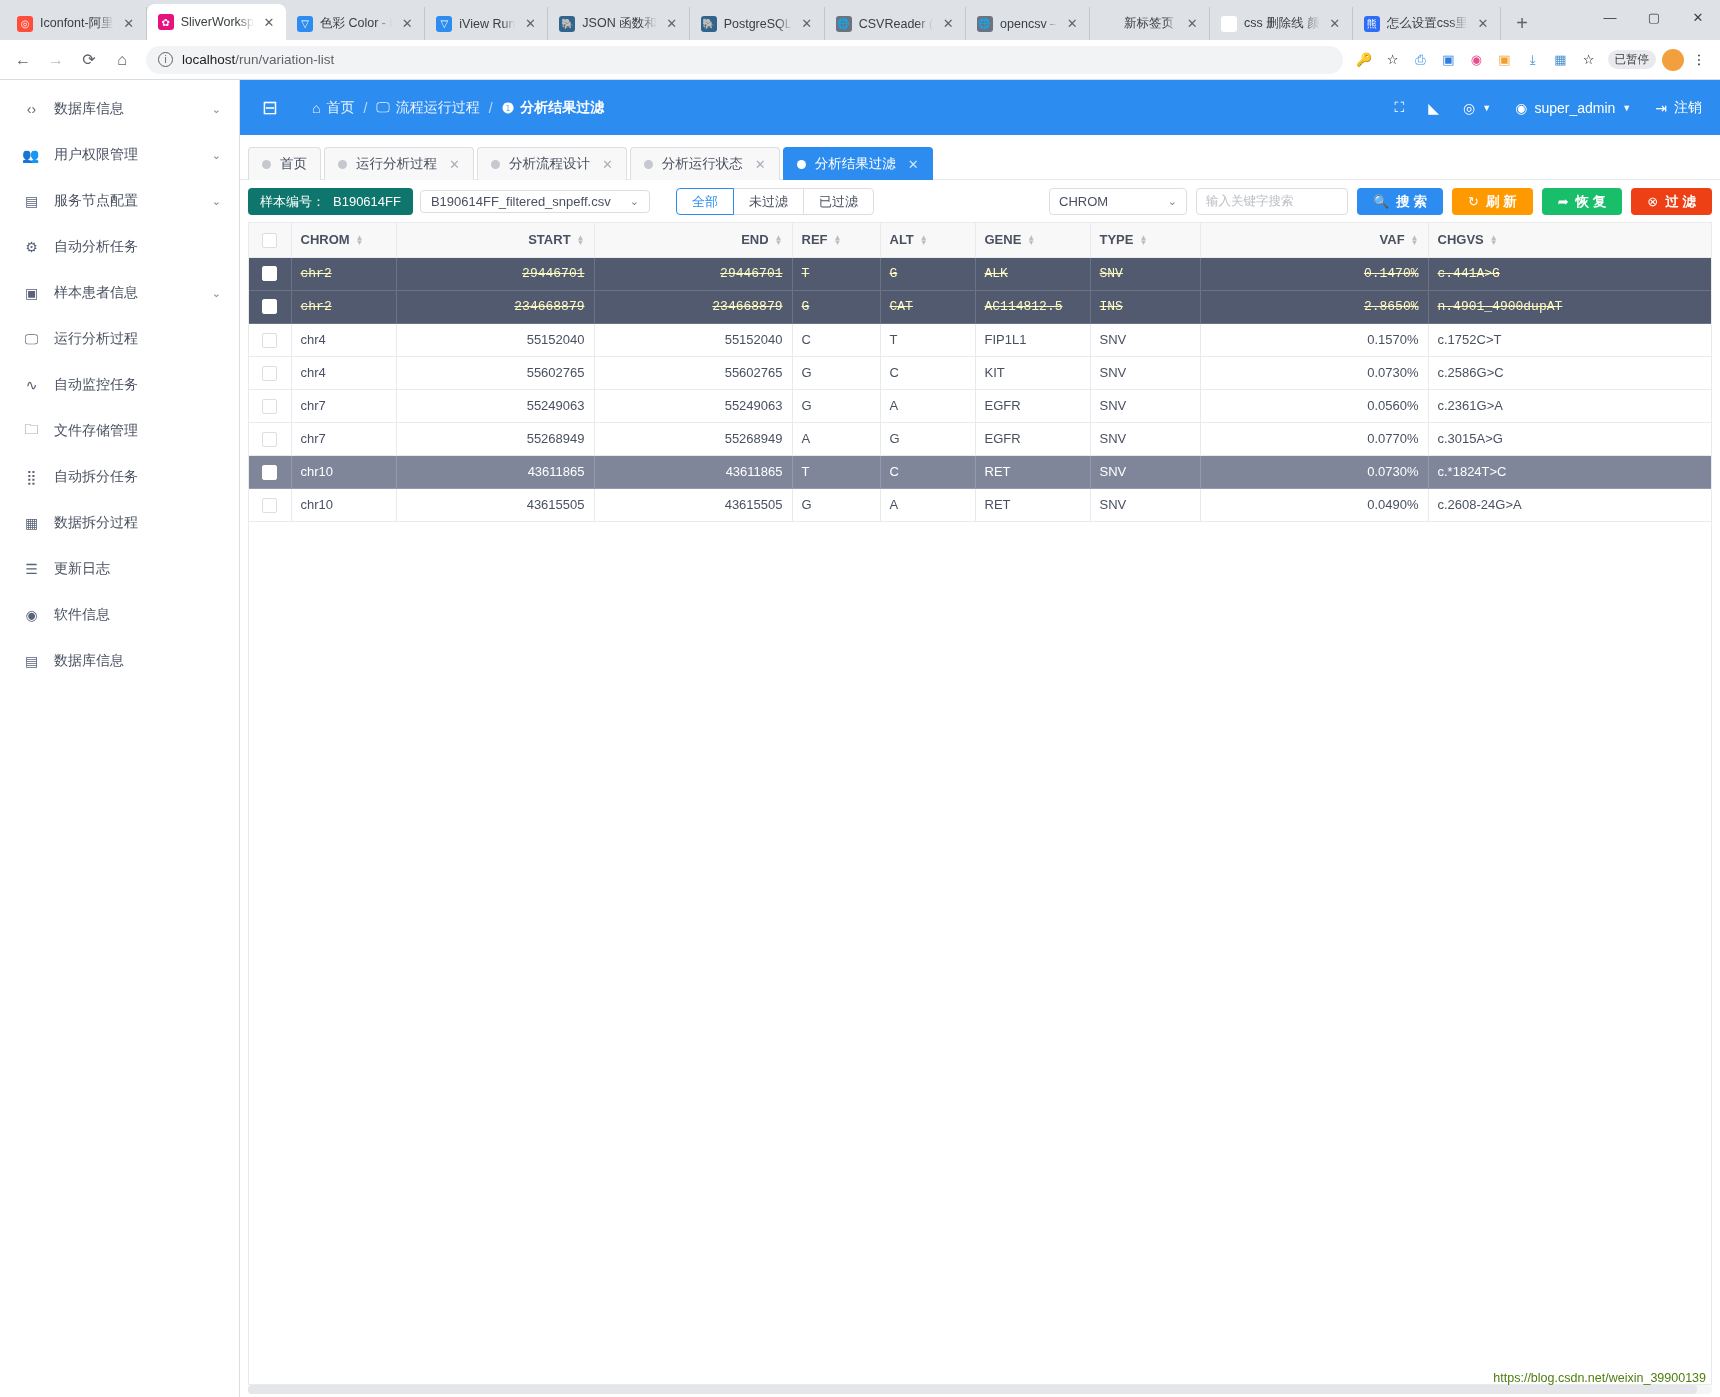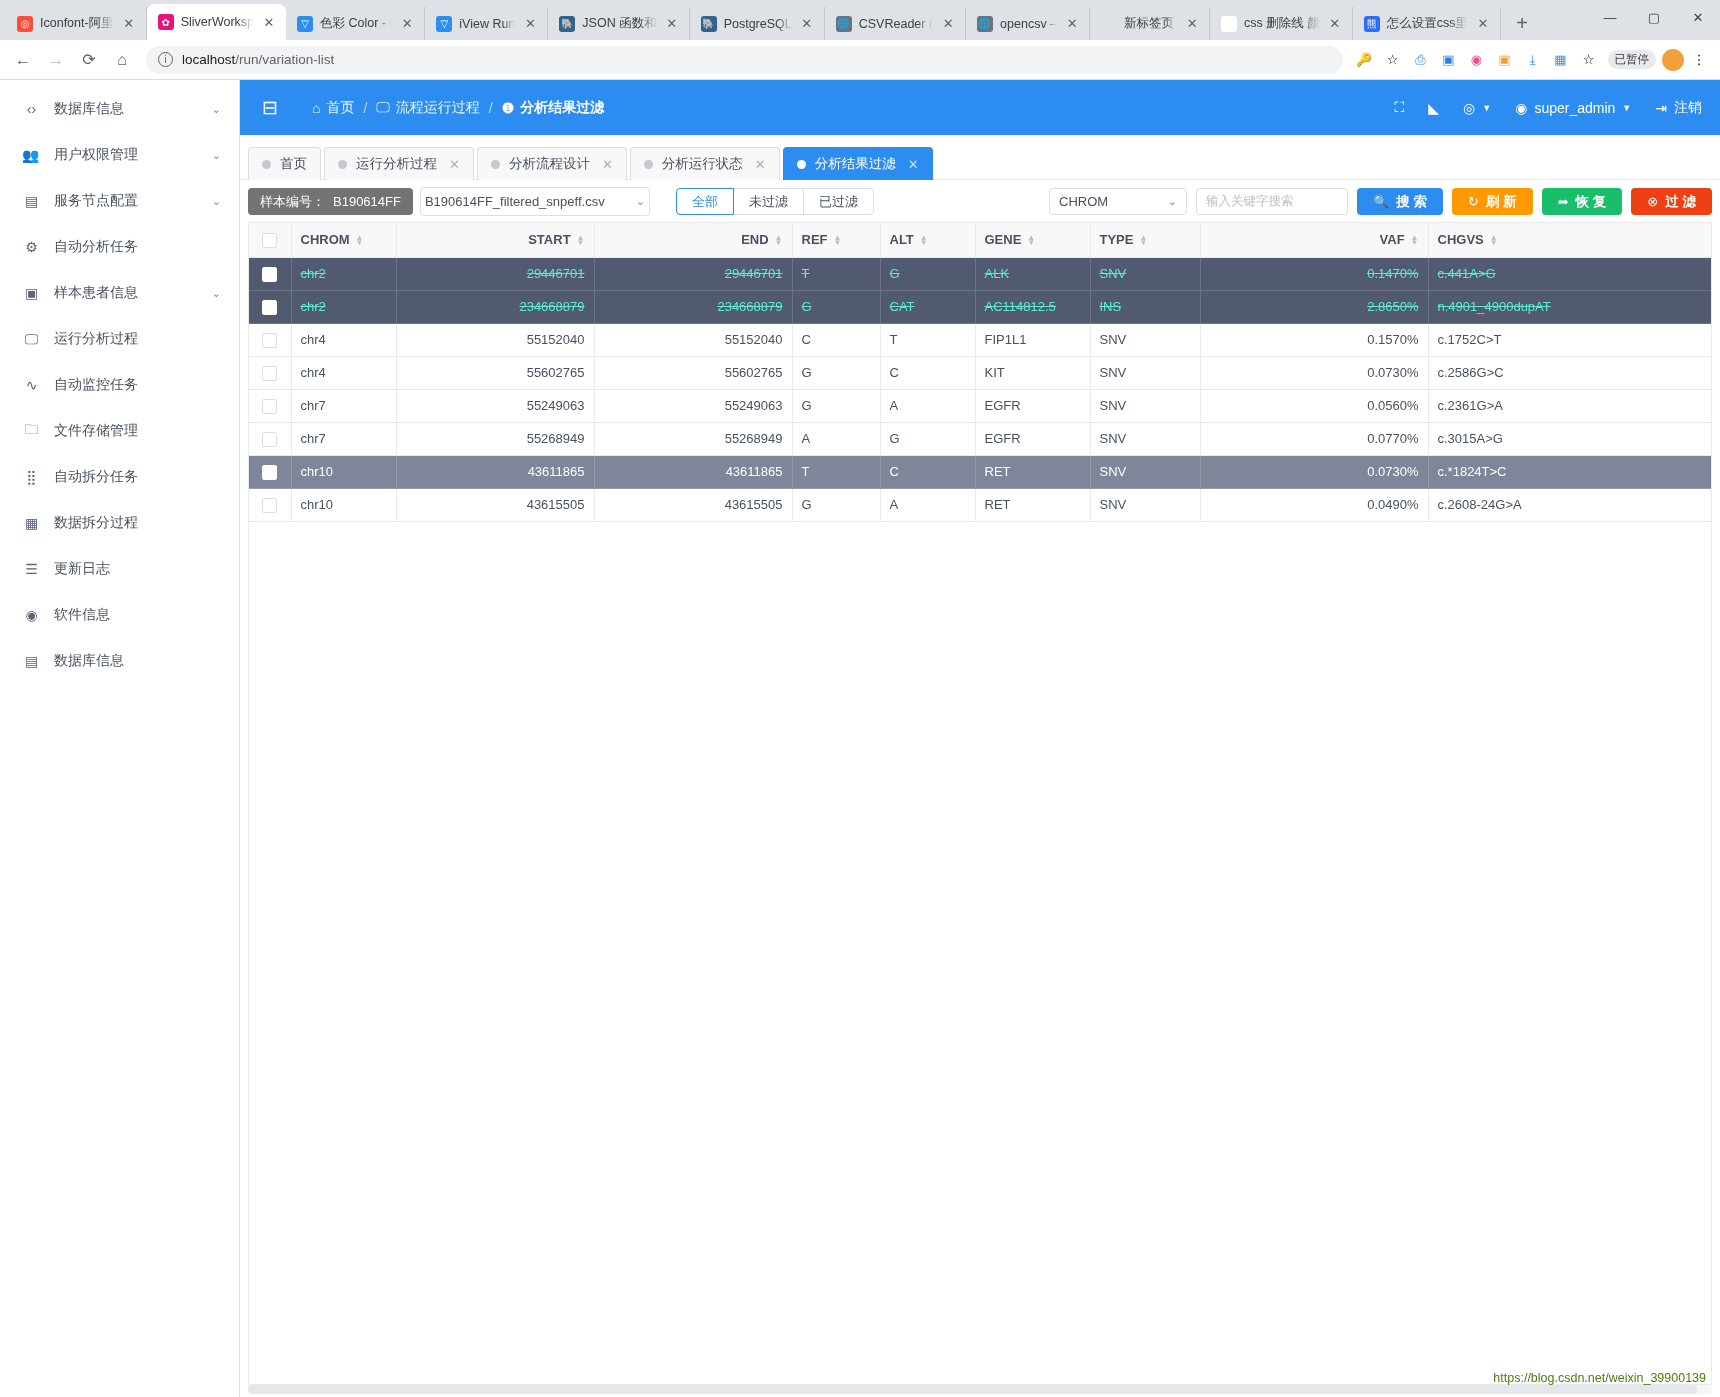--- a/index.html
+++ b/index.html
@@ -69,22 +69,22 @@
           background: #f8f8f9; border: 1px solid #dcdee2; border-bottom: none; border-radius: 4px 4px 0 0; margin-bottom: -1px; }
   .ptab .dot { width: 9px; height: 9px; border-radius: 50%; background: #c5c8ce; flex: 0 0 9px; }
   .ptab .x { color: #a9aeb8; font-size: 13px; margin-left: 3px; }
   .ptab.sel { background: #2d8cf0; border-color: #2d8cf0; color: #fff; }
   .ptab.sel .dot { background: #fff; }
   .ptab.sel .x { color: #cfe6ff; }
 
   .panel { flex: 1 1 auto; margin: 0 0 0 0; background: #fff; display: flex; flex-direction: column; min-height: 0; }
 
   .toolbar { height: 42px; display: flex; align-items: center; padding: 8px 8px 7px 8px; gap: 0; }
-  .samplepill { height: 27px; background: #737373; color: #fff; font-size: 13px; display: flex; align-items: center; padding: 0 12px; border-radius: 4px; gap: 8px; white-space: nowrap;}
-  .sel-file { height: 29px; width: 230px; border: 1px solid #dcdee2; border-radius: 4px; margin-left: 7px; display: flex; align-items: center; padding: 0 4px; font-size: 13px; color: #495060; }
+  .samplepill { height: 27px; background: #0f766e; color: #fff; font-size: 13px; display: flex; align-items: center; padding: 0 12px; border-radius: 4px; gap: 8px; white-space: nowrap;}
+  .sel-file { height: 23px; width: 230px; border: 1px solid #dcdee2; border-radius: 4px; margin-left: 7px; display: flex; align-items: center; padding: 0 10px; font-size: 13px; color: #495060; }
   .sel-file .cv { font-size: 11px; color: #808695; margin-left: auto; }
   .btngrp { display: flex; margin-left: 18px; }
   .gbtn { height: 27px; border: 1px solid #dcdee2; padding: 0 15px; display: flex; align-items: center; font-size: 13px; color: #495060; background: #fff; margin-left: -1px; }
   .gbtn:first-child { border-radius: 4px 0 0 4px; margin-left: 8px; }
   .gbtn:last-child { border-radius: 0 4px 4px 0; }
   .gbtn.on { color: #2d8cf0; border-color: #2d8cf0; position: relative; z-index: 2; }
   .spacer { flex: 1 1 auto; }
   .sel-col { height: 27px; width: 138px; border: 1px solid #dcdee2; border-radius: 4px; display: flex; align-items: center; padding: 0 9px; font-size: 13px; color: #495060; }
   .sel-col .cv { font-size: 11px; color: #808695; margin-left: auto; }
   .searchbox { height: 27px; width: 152px; border: 1px solid #dcdee2; border-radius: 4px; margin-left: 9px; display: flex; align-items: center; padding: 0 9px; font-size: 12.5px; color: #bbbec4; }
@@ -99,21 +99,21 @@
   table { width: 100%; border-collapse: collapse; table-layout: fixed; }
   thead th { background: #f8f8f9; border-bottom: 1px solid #e8eaec; border-right: 1px solid #e8eaec;
              height: 34px; font-size: 13px; color: #495060; font-weight: bold; padding: 0 9px; white-space: nowrap; }
   thead th:last-child { border-right: none; }
   .th-in { display: flex; align-items: center; gap: 6px; }
   .th-in.r { justify-content: flex-end; }
   .sorter { display: inline-flex; flex-direction: column; line-height: 5px; color: #bbbec4; font-size: 8px; }
   tbody td { height: 33px; border-bottom: 1px solid #e8eaec; border-right: 1px solid #e8eaec; font-size: 13px; color: #495060; padding: 0 9px; white-space: nowrap; overflow: hidden; }
   tbody td:last-child { border-right: none; }
   tbody tr.struck { background: #515a6e; color: #fff; }
-  tbody tr.struck td { color: #5eead4; border-right-color: #6b7487; border-bottom-color: #6b7487; text-decoration: line-through; }
+  tbody tr.struck td { color: #fef9c3; border-right-color: #6b7487; border-bottom-color: #6b7487; text-decoration: line-through; font-family: Liberation Mono, monospace; }
   tbody tr.hl { background: #7f8699; }
   tbody tr.hl td { color: #fff; border-right-color: #949aaa; border-bottom-color: #949aaa; }
   .ckbox { width: 15px; height: 15px; border: 1px solid #dcdee2; border-radius: 2px; background: #fff; display: inline-block; vertical-align: middle; }
   tr.struck .ckbox, tr.hl .ckbox { border-color: #fff; }
   tr.struck .ckbox { background: #fff; }
   .num { text-align: right; }
   .colsel { width: 42px; } .colchrom { width: 105px; } .colstart { width: 198px; }
   .colend { width: 198px; } .colref { width: 88px; } .colalt { width: 95px; }
   .colgene { width: 115px; } .coltype { width: 110px; } .colvaf { width: 228px; } .colchgvs { width: auto; }
 

